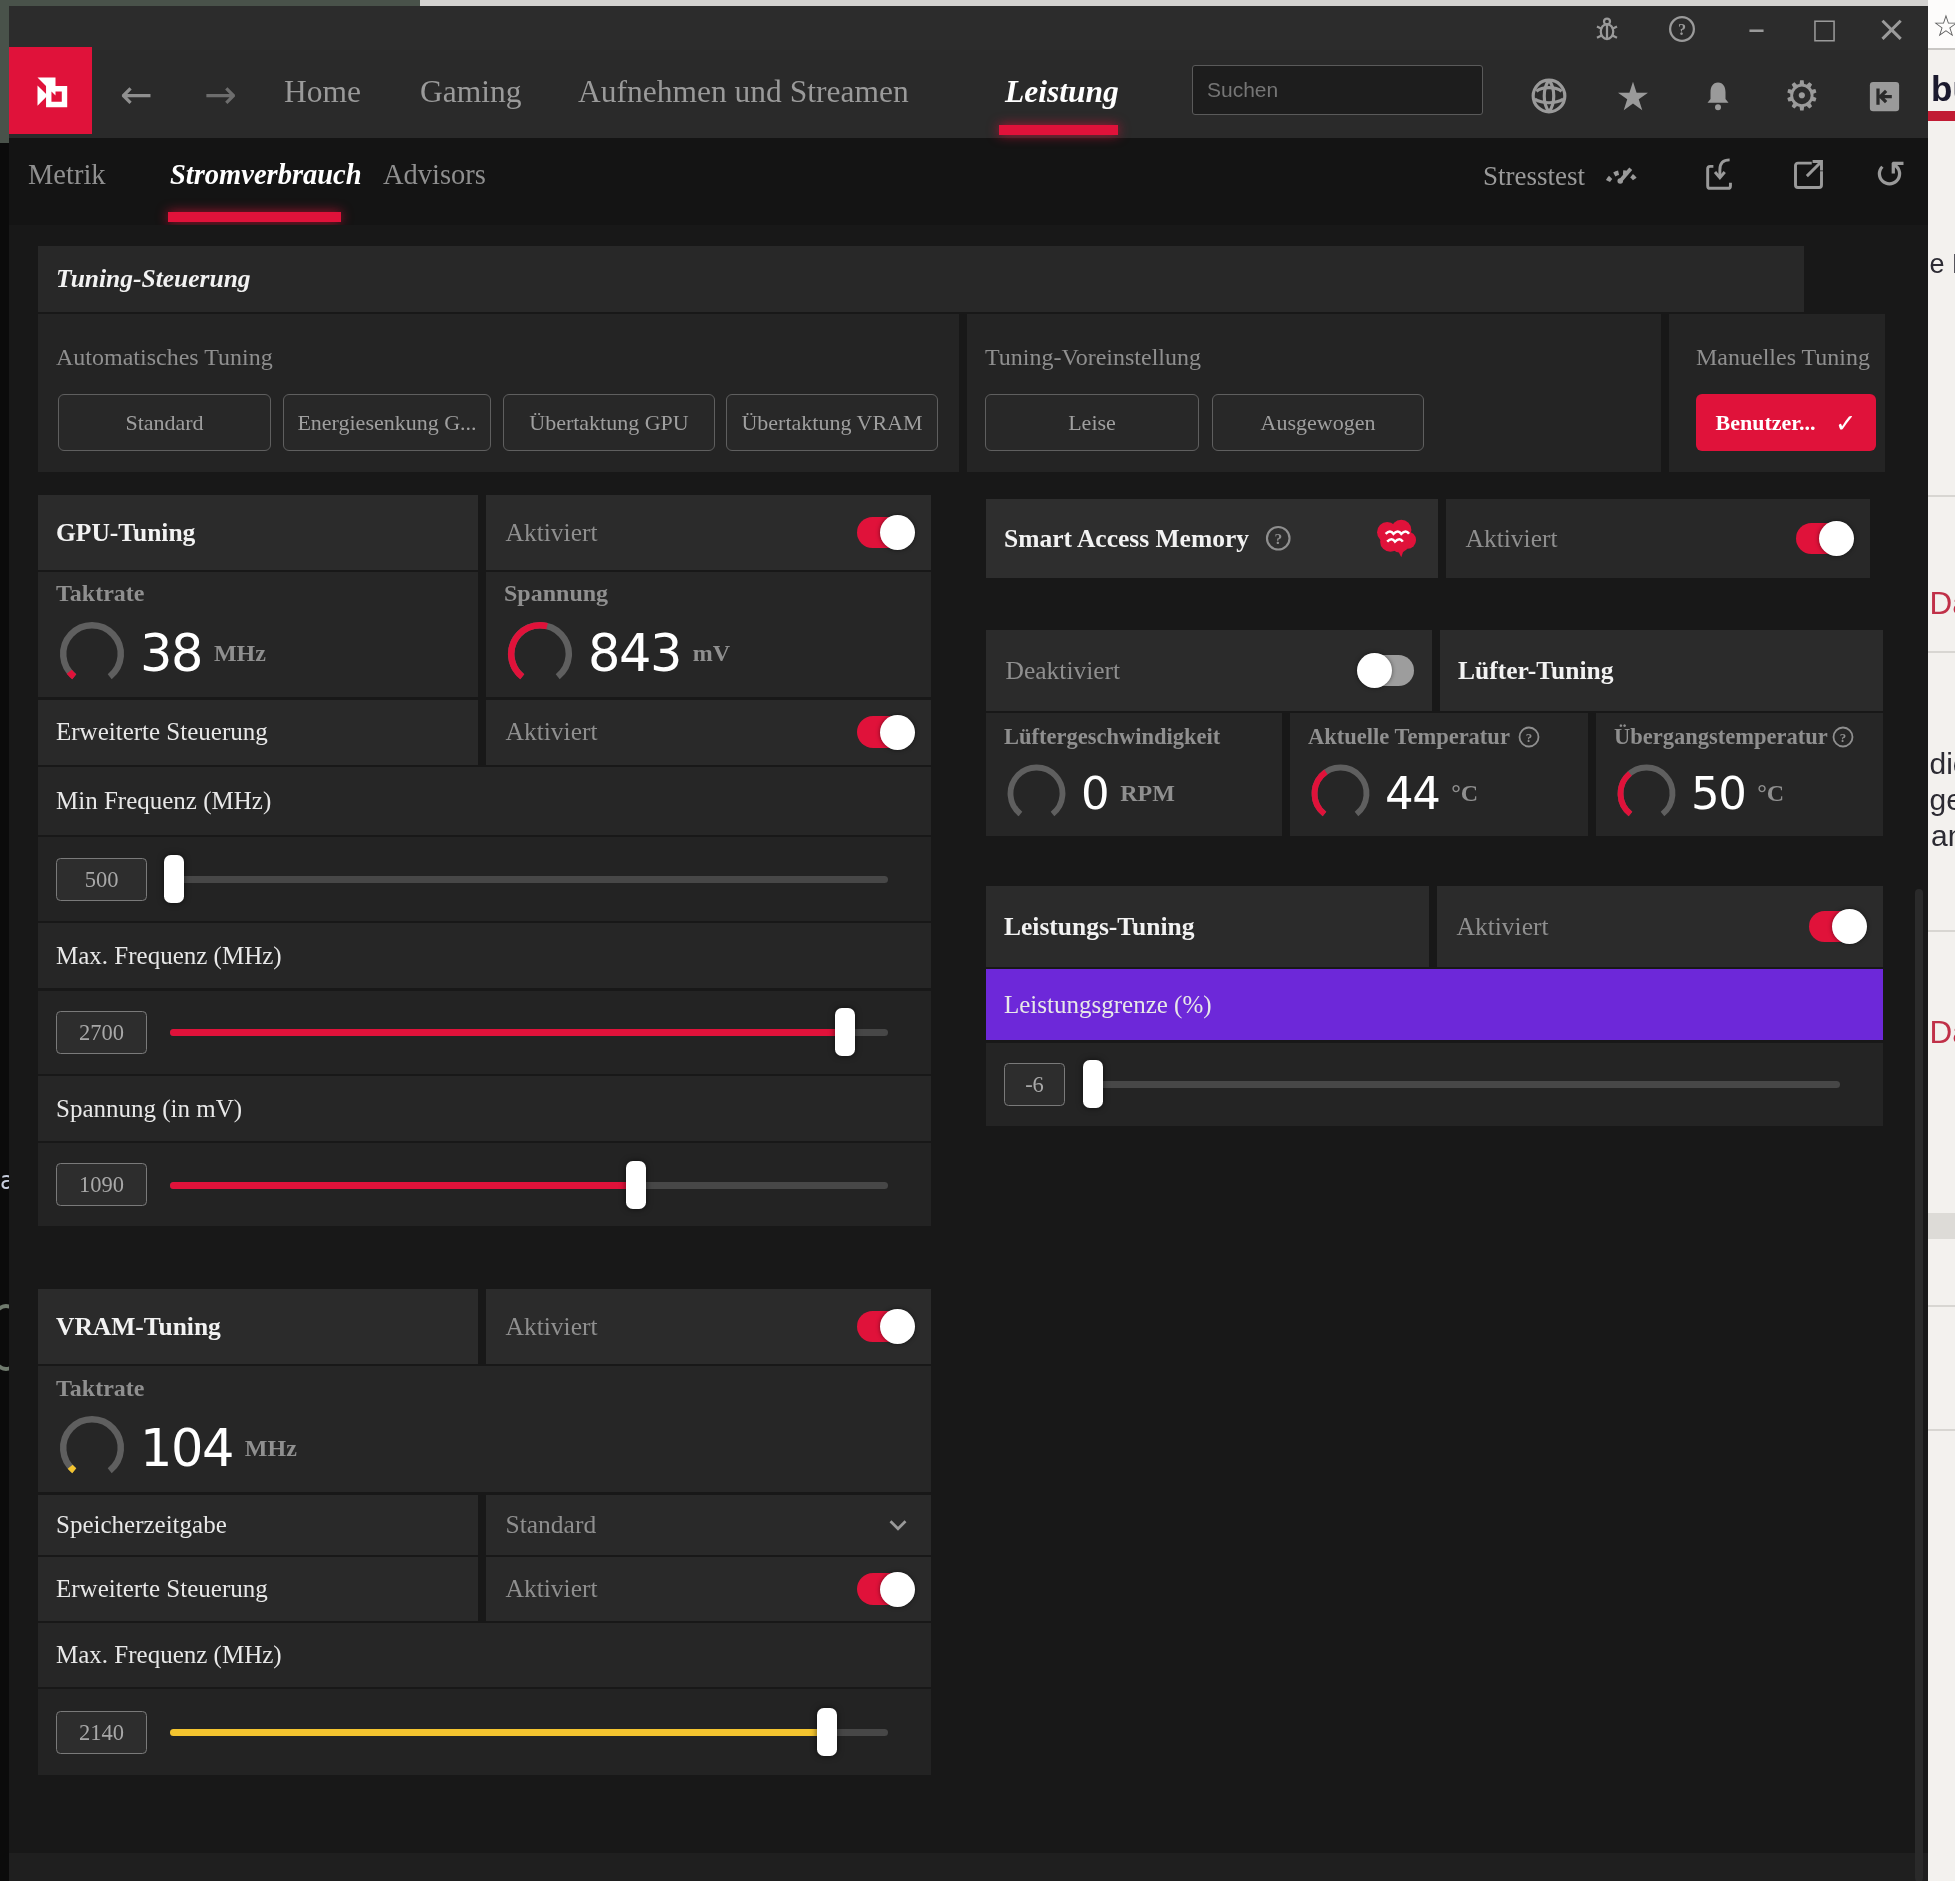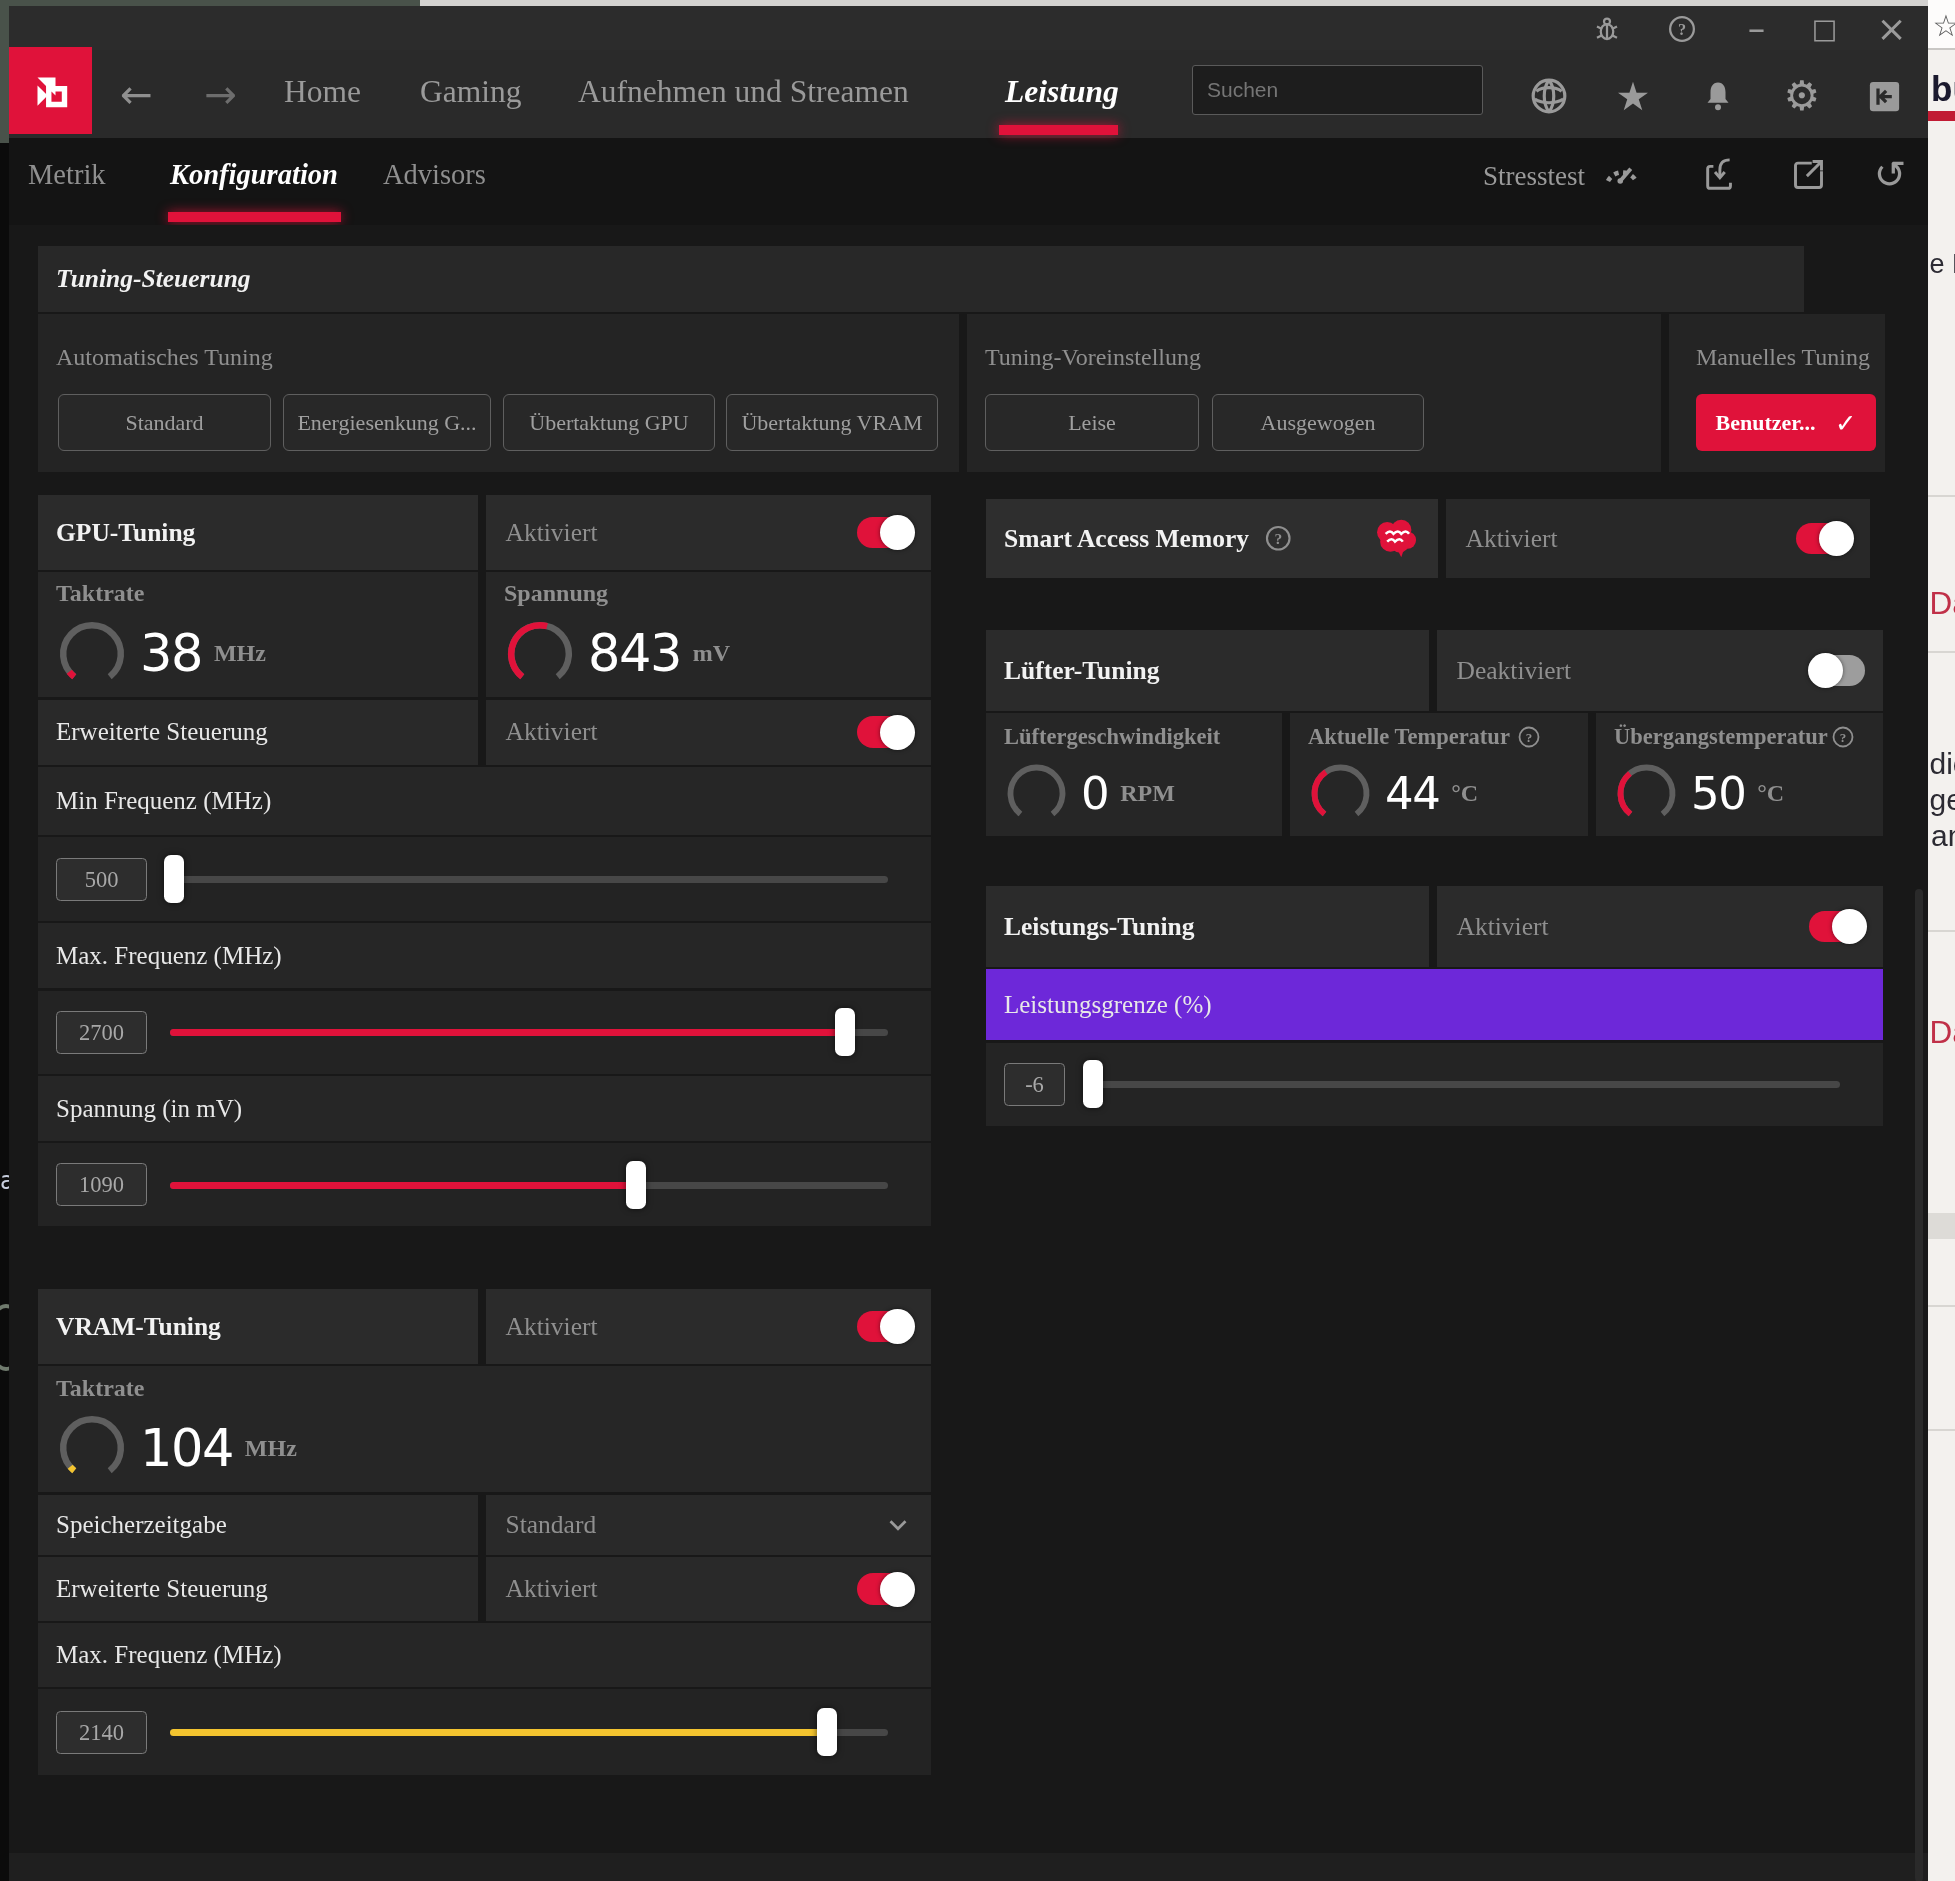--- a/index.html
+++ b/index.html
@@ -154,21 +154,21 @@
   </div>
   <div class="abs bar-ico glyph" style="left:1778px;font-size:41px">⚙</div>
   <div class="abs bar-ico" style="left:1860px">
     <svg width="39" height="39" viewBox="0 0 24 24">
       <rect x="3" y="3" width="18" height="18" rx="2" fill="#9a9a9a"></rect>
       <path d="M8 7 v10 M16.5 12 H10 M13 8.5 L9.5 12 L13 15.5" stroke="#2a2a2a" stroke-width="2" fill="none"></path>
       </svg>
   </div>
 
   <div class="abs subnav-tab" style="left:28px">Metrik</div>
-  <div class="abs subnav-tab active" style="left:170px">Konfiguration</div>
+  <div class="abs subnav-tab active" style="left:170px">Stromverbrauch</div>
   <div class="abs subnav-tab" style="left:383px">Advisors</div>
   <div class="abs red-underline" style="left:168px;top:212px;width:173px"></div>
   <div class="abs stress" style="left:1483px">Stresstest</div>
   <div class="abs sn-ico" style="left:1598px">
     <svg width="42" height="42" viewBox="0 0 24 24" fill="none" stroke="#9a9a9a">
       <path d="M4 16 A 9 9 0 0 1 20 16" stroke-width="2.6" stroke-dasharray="2.6 2.6"></path>
       <path d="M11 16 L17 9" stroke-width="2.2"></path>
         <circle cx="11" cy="16" r="1.6" fill="#9a9a9a" stroke="none"></circle>
       </svg>
   </div>
@@ -340,29 +340,29 @@
     <div class="cell pad" style="flex:1;background:#282828">
       <span class="status">Aktiviert</span>
       <div class="toggle on">
           <div class="tknob"></div>
         </div>
     </div>
   </div>
 
   <div class="abs panel" style="left:986px;top:630px;width:897px">
     <div class="prow" style="height:81px">
-      <div class="cell pad" style="width:443px;background:#2b2b2b">
-          <span class="ptitle">Lüfter-Tuning</span>
-        </div>
       <div class="cell pad" style="flex:1;background:#2b2b2b">
         <span class="status">Deaktiviert</span>
         <div class="toggle off">
             <div class="tknob"></div>
           </div>
       </div>
+      <div class="cell pad" style="width:443px;background:#2b2b2b">
+          <span class="ptitle">Lüfter-Tuning</span>
+        </div>
     </div>
     <div class="prow" style="height:123px">
       <div class="cell pad" style="width:296px;overflow:hidden">
         <div class="metric">
           <div class="mlabel" style="font-size:22.5px">
               <span>Lüftergeschwindigkeit</span>
             </div>
           <div class="mval">
             <svg class="gauge" style="width:65px;height:65px" viewBox="0 0 100 100">
                 <path d="M 25.37354098697367 81.52043014426889 A 40 40 0 1 1 74.62645901302636 81.52043014426886" stroke="#5f5f5f" stroke-width="9" fill="none"></path>

